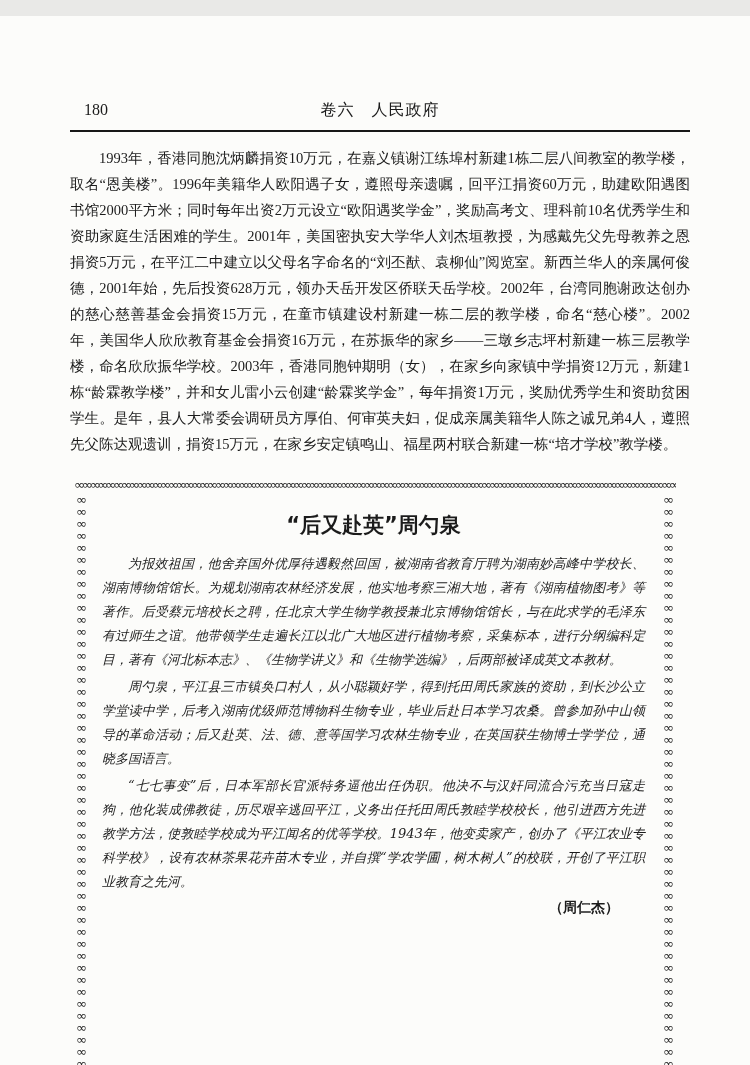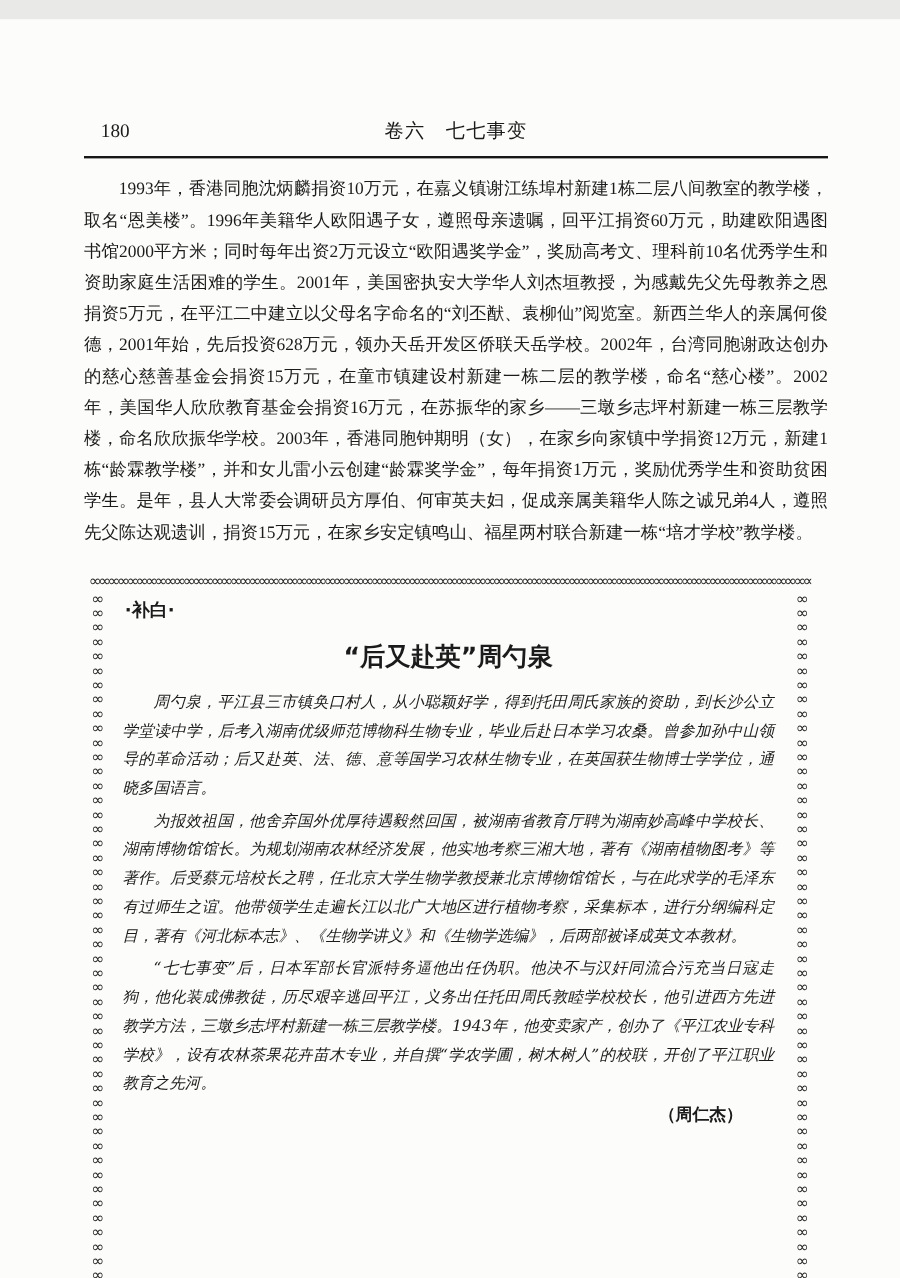--- a/index.html
+++ b/index.html
@@ -61,36 +61,35 @@
     margin-top:2px;
   }
 </style>
 </head>
 <body>
 
 <main class="page">
 
   <header class="header">
     <span class="page-number">180</span>
-    <span class="section-title">卷六　七七事变</span>
+    <span class="section-title">卷六　人民政府</span>
   </header>
   <hr class="rule">
 
   <section class="main">
     <p>1993年，香港同胞沈炳麟捐资10万元，在嘉义镇谢江练埠村新建1栋二层八间教室的教学楼，取名“恩美楼”。1996年美籍华人欧阳遇子女，遵照母亲遗嘱，回平江捐资60万元，助建欧阳遇图书馆2000平方米；同时每年出资2万元设立“欧阳遇奖学金”，奖励高考文、理科前10名优秀学生和资助家庭生活困难的学生。2001年，美国密执安大学华人刘杰垣教授，为感戴先父先母教养之恩捐资5万元，在平江二中建立以父母名字命名的“刘丕猷、袁柳仙”阅览室。新西兰华人的亲属何俊德，2001年始，先后投资628万元，领办天岳开发区侨联天岳学校。2002年，台湾同胞谢政达创办的慈心慈善基金会捐资15万元，在童市镇建设村新建一栋二层的教学楼，命名“慈心楼”。2002年，美国华人欣欣教育基金会捐资16万元，在苏振华的家乡——三墩乡志坪村新建一栋三层教学楼，命名欣欣振华学校。2003年，香港同胞钟期明（女），在家乡向家镇中学捐资12万元，新建1栋“龄霖教学楼”，并和女儿雷小云创建“龄霖奖学金”，每年捐资1万元，奖励优秀学生和资助贫困学生。是年，县人大常委会调研员方厚伯、何审英夫妇，促成亲属美籍华人陈之诚兄弟4人，遵照先父陈达观遗训，捐资15万元，在家乡安定镇鸣山、福星两村联合新建一栋“培才学校”教学楼。</p>
   </section>
 
   <aside class="box">
     <div class="chain">∞∞∞∞∞∞∞∞∞∞∞∞∞∞∞∞∞∞∞∞∞∞∞∞∞∞∞∞∞∞∞∞∞∞∞∞∞∞∞∞∞∞∞∞∞∞∞∞∞∞∞∞∞∞∞∞∞∞∞∞∞∞∞∞∞∞∞∞∞∞∞∞∞∞∞∞∞∞∞∞∞∞∞∞∞∞∞∞∞∞∞∞∞∞∞∞∞∞∞∞∞∞∞∞∞∞∞∞∞∞∞∞∞∞∞∞∞∞∞∞∞∞∞∞∞∞∞∞∞∞∞∞∞∞∞∞∞∞∞∞∞∞∞∞∞∞∞∞∞∞∞∞∞∞∞∞∞∞∞∞</div>
     <div class="chain-v">∞∞∞∞∞∞∞∞∞∞∞∞∞∞∞∞∞∞∞∞∞∞∞∞∞∞∞∞∞∞∞∞∞∞∞∞∞∞∞∞∞∞∞∞∞∞∞∞∞∞∞∞∞∞∞∞∞∞∞∞∞∞∞∞∞∞∞∞∞∞∞∞∞∞∞∞∞∞∞∞∞∞∞∞∞∞∞∞∞∞</div>
     <div class="box-inner">
-      <div class="box-label">·补白·</div>
       <h2 class="box-title">“后又赴英”周勺泉</h2>
+      <p class="kai">为报效祖国，他舍弃国外优厚待遇毅然回国，被湖南省教育厅聘为湖南妙高峰中学校长、湖南博物馆馆长。为规划湖南农林经济发展，他实地考察三湘大地，著有《湖南植物图考》等著作。后受蔡元培校长之聘，任北京大学生物学教授兼北京博物馆馆长，与在此求学的毛泽东有过师生之谊。他带领学生走遍长江以北广大地区进行植物考察，采集标本，进行分纲编科定目，著有《河北标本志》、《生物学讲义》和《生物学选编》，后两部被译成英文本教材。</p>
       <p class="kai">周勺泉，平江县三市镇奂口村人，从小聪颖好学，得到托田周氏家族的资助，到长沙公立学堂读中学，后考入湖南优级师范博物科生物专业，毕业后赴日本学习农桑。曾参加孙中山领导的革命活动；后又赴英、法、德、意等国学习农林生物专业，在英国获生物博士学学位，通晓多国语言。</p>
-      <p class="kai">为报效祖国，他舍弃国外优厚待遇毅然回国，被湖南省教育厅聘为湖南妙高峰中学校长、湖南博物馆馆长。为规划湖南农林经济发展，他实地考察三湘大地，著有《湖南植物图考》等著作。后受蔡元培校长之聘，任北京大学生物学教授兼北京博物馆馆长，与在此求学的毛泽东有过师生之谊。他带领学生走遍长江以北广大地区进行植物考察，采集标本，进行分纲编科定目，著有《河北标本志》、《生物学讲义》和《生物学选编》，后两部被译成英文本教材。</p>
-      <p class="kai">“七七事变”后，日本军部长官派特务逼他出任伪职。他决不与汉奸同流合污充当日寇走狗，他化装成佛教徒，历尽艰辛逃回平江，义务出任托田周氏敦睦学校校长，他引进西方先进教学方法，三墩乡志坪村新建一栋三层教学楼。1943年，他变卖家产，创办了《平江农业专科学校》，设有农林茶果花卉苗木专业，并自撰“学农学圃，树木树人”的校联，开创了平江职业教育之先河。</p>
+      <p class="kai">“七七事变”后，日本军部长官派特务逼他出任伪职。他决不与汉奸同流合污充当日寇走狗，他化装成佛教徒，历尽艰辛逃回平江，义务出任托田周氏敦睦学校校长，他引进西方先进教学方法，使敦睦学校成为平江闻名的优等学校。1943年，他变卖家产，创办了《平江农业专科学校》，设有农林茶果花卉苗木专业，并自撰“学农学圃，树木树人”的校联，开创了平江职业教育之先河。</p>
       <div class="box-signature">（周仁杰）</div>
     </div>
     <div class="chain-v">∞∞∞∞∞∞∞∞∞∞∞∞∞∞∞∞∞∞∞∞∞∞∞∞∞∞∞∞∞∞∞∞∞∞∞∞∞∞∞∞∞∞∞∞∞∞∞∞∞∞∞∞∞∞∞∞∞∞∞∞∞∞∞∞∞∞∞∞∞∞∞∞∞∞∞∞∞∞∞∞∞∞∞∞∞∞∞∞∞∞</div>
 
   </aside>
 
 </main>
 
 </body></html>

